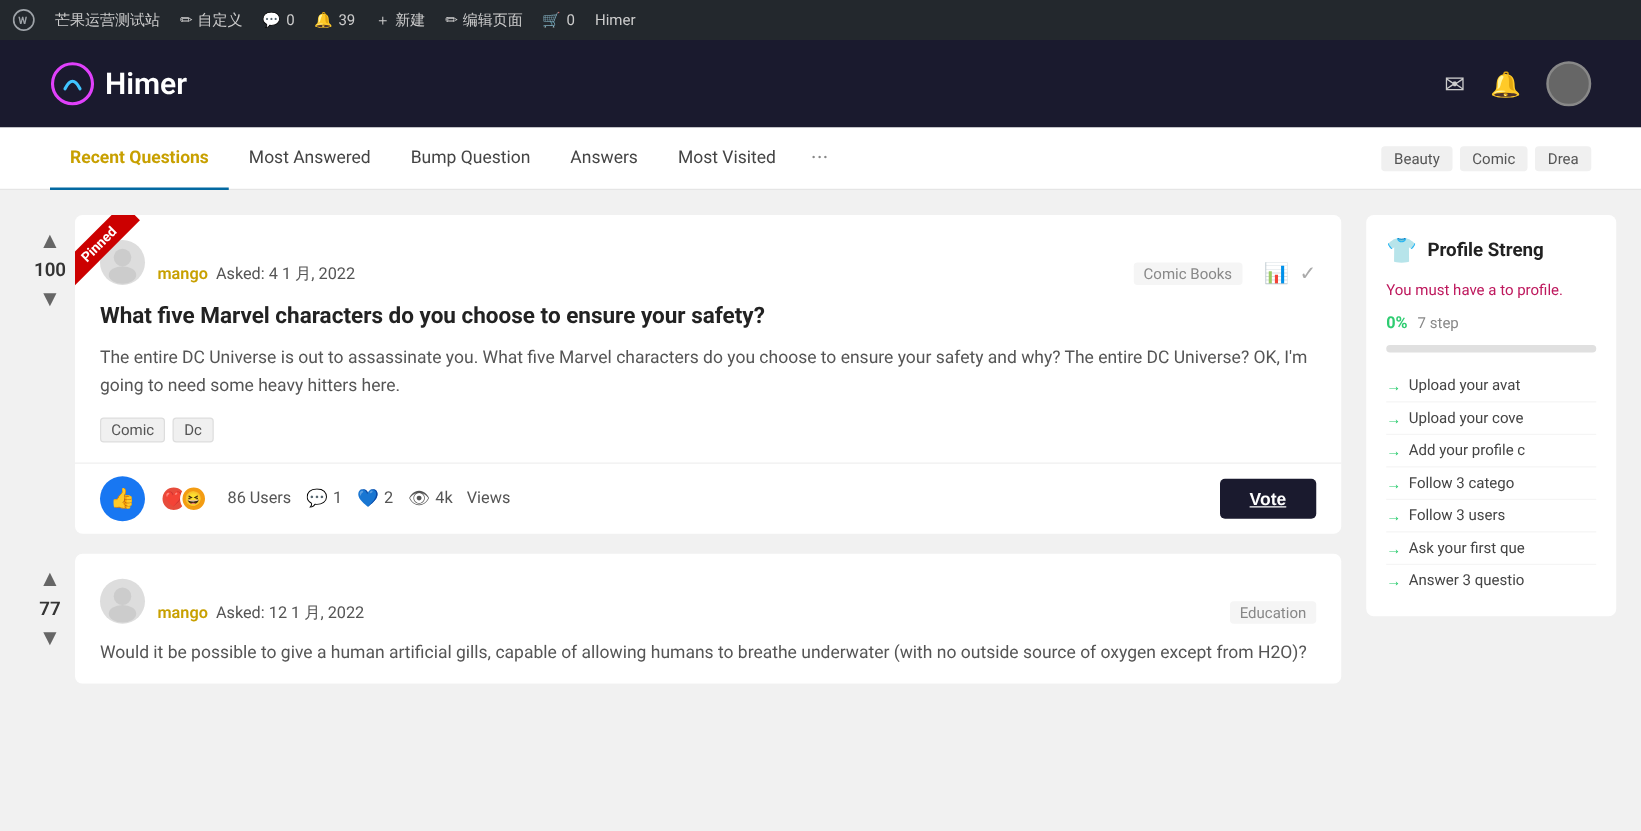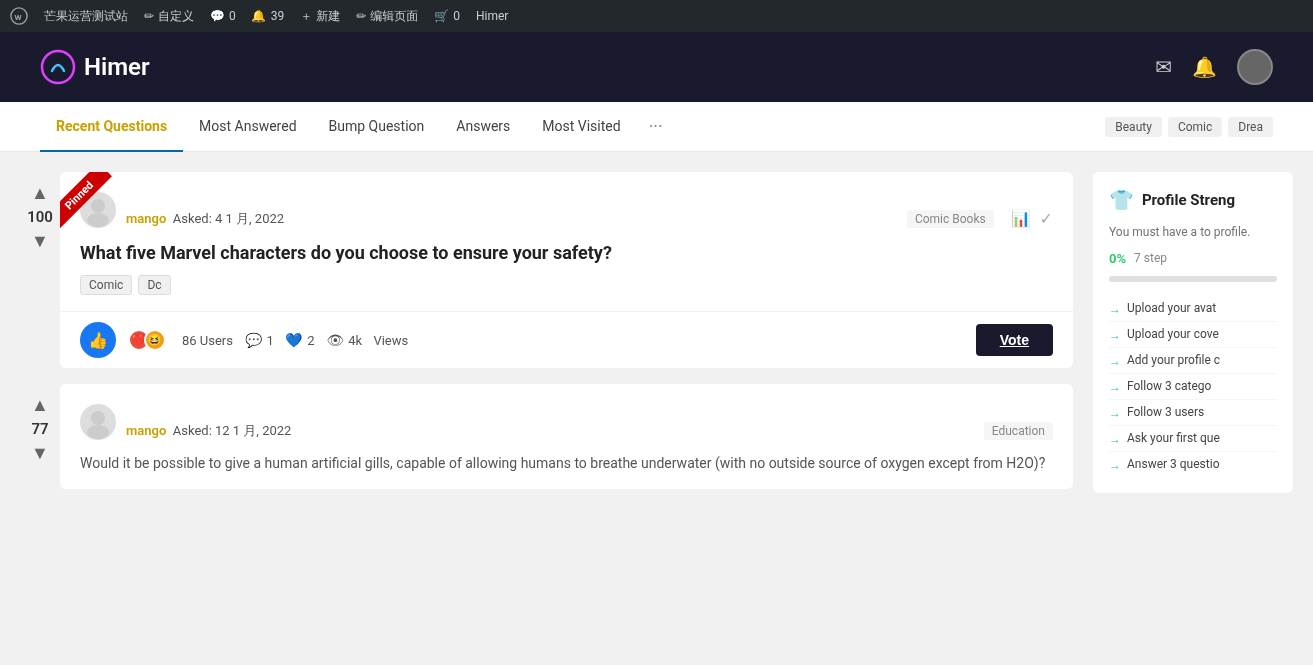--- a/index.html
+++ b/index.html
@@ -288,21 +288,21 @@
       padding: 16px;
     }
     .ps-header {
       display: flex;
       align-items: center;
       gap: 8px;
       margin-bottom: 12px;
     }
     .ps-icon { font-size: 20px; color: #333; }
     .ps-title { font-size: 15px; font-weight: 700; color: #222; }
-    .ps-subtitle { font-size: 12px; color: #737373; line-height: 1.4; margin-bottom: 10px; }
+    .ps-subtitle { font-size: 12px; color: #be185d; line-height: 1.4; margin-bottom: 10px; }
     .ps-progress-row {
       display: flex;
       align-items: center;
       gap: 8px;
       margin-bottom: 10px;
     }
     .ps-percent { font-size: 13px; font-weight: 700; color: #2ecc71; }
     .ps-steps { font-size: 12px; color: #888; }
     .progress-bar-bg {
       height: 6px;
@@ -422,20 +422,21 @@
             </span>
             <span class="meta-category">Comic Books</span>
             <div class="card-actions-top">
               <span class="card-action-icon">📊</span>
               <span class="card-action-icon check">✓</span>
             </div>
           </div>
           <div class="question-title">
             <a>What five Marvel characters do you choose to ensure your safety?</a>
           </div>
+          <div class="question-body">The entire DC Universe is out to assassinate you. What five Marvel characters do you choose to ensure your safety and why? The entire DC Universe? OK, I'm going to need some heavy hitters here.</div>
           <div class="question-tags">
             <span class="q-tag">Comic</span>
             <span class="q-tag">Dc</span>
           </div>
         </div>
         <div class="card-footer">
           <div class="like-btn">👍</div>
           <div class="reaction-icons">
             <div class="reaction-icon" style="background:#e74c3c;margin-left:0;">❤️</div>
             <div class="reaction-icon" style="background:#f39c12;">😆</div>

